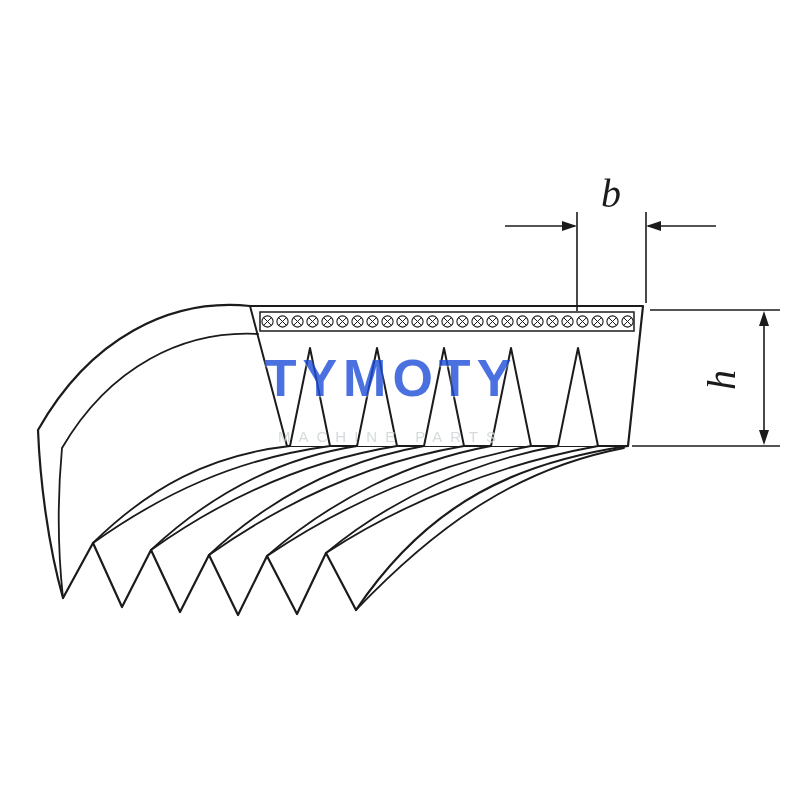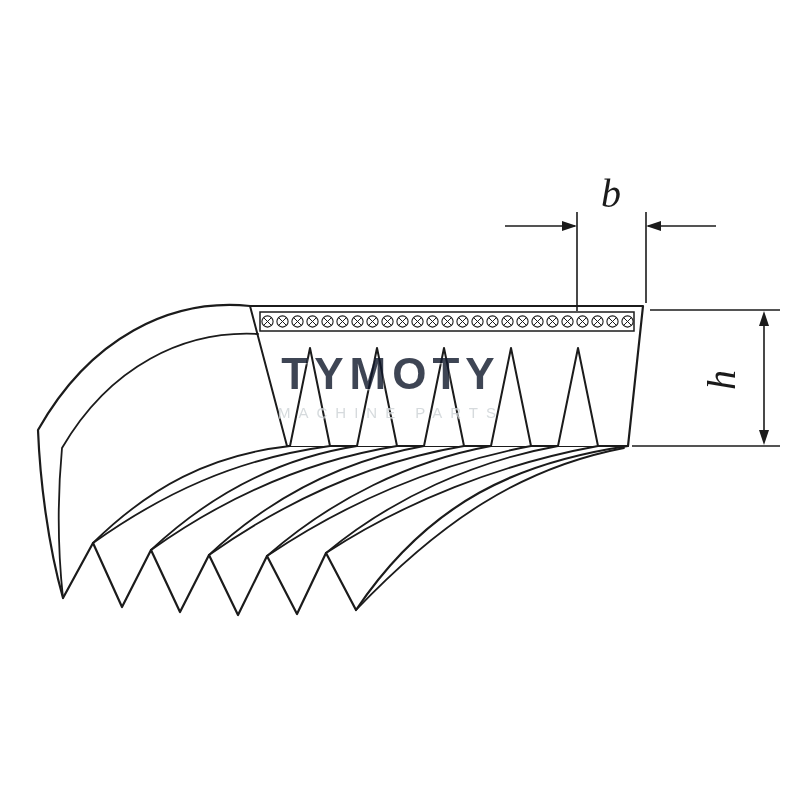--- a/index.html
+++ b/index.html
@@ -31,28 +31,28 @@
     left: 191px;
     top: 352px;
     width: 400px;
     text-align: center;
     pointer-events: none;
     opacity: 0.8;
   }
   .wm-title {
     font-family: "Liberation Sans", sans-serif;
     font-weight: 700;
-    font-size: 44px;
+    font-size: 52px;
     letter-spacing: 6px;
-    color: #0f172a;
+    color: #1d4ed8;
     text-shadow: 0 1px 2px rgba(255,255,255,0.85);
     line-height: 1;
   }
   .wm-subtitle {
-    margin-top: 8px;
+    margin-top: 24px;
     font-family: "Liberation Sans", sans-serif;
     font-weight: 400;
     font-size: 15px;
     letter-spacing: 8px;
     color: #ccd2d5;
     text-shadow: 0 1px 1px rgba(255,255,255,0.85);
   }
 </style>
 </head>
 <body>

